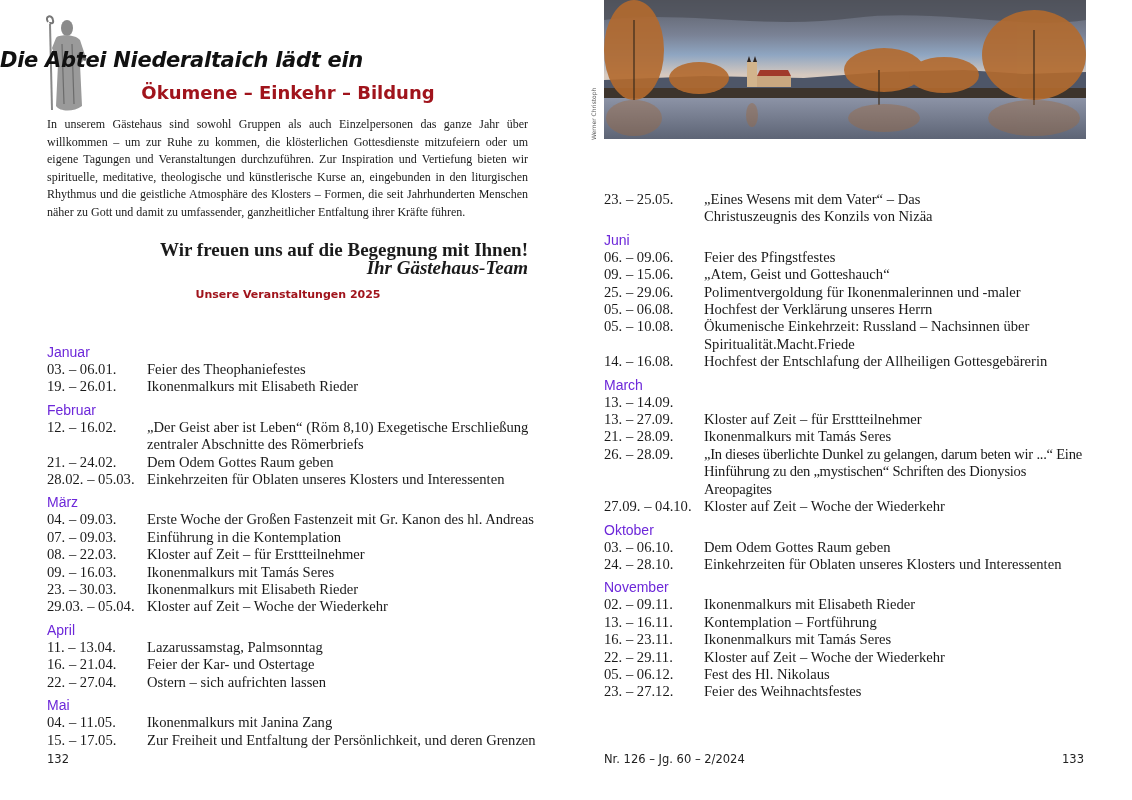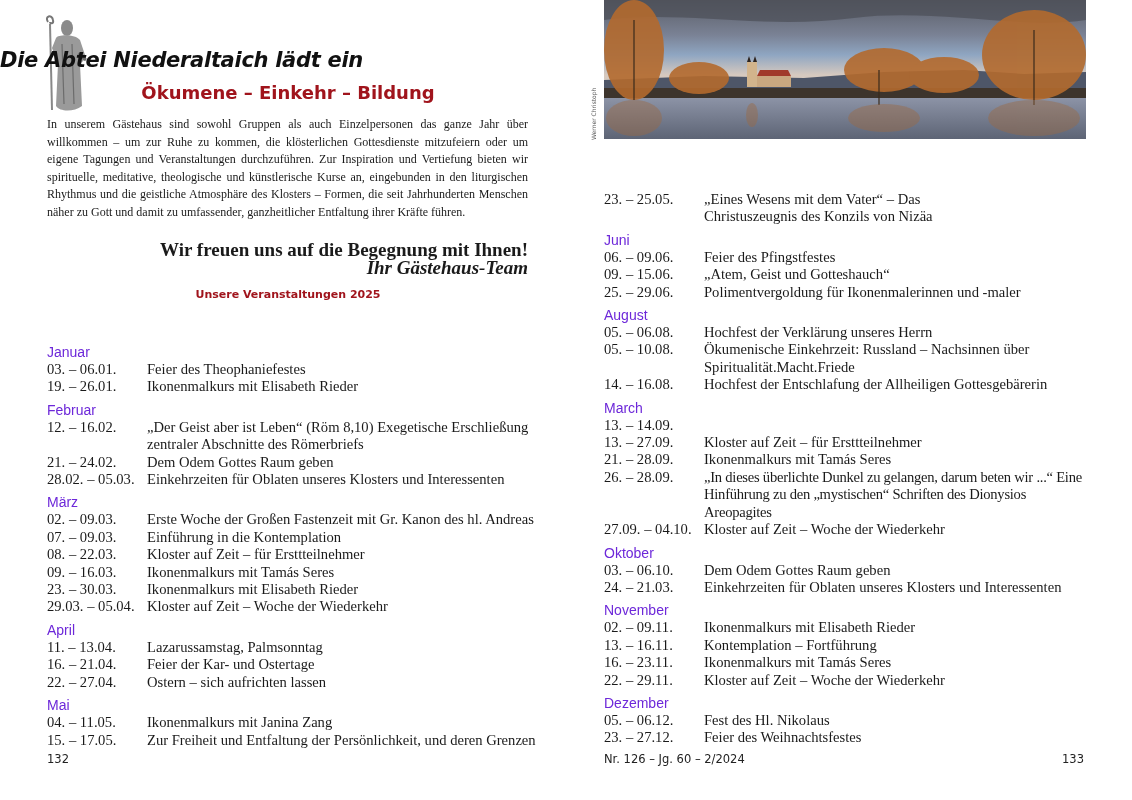--- a/index.html
+++ b/index.html
@@ -112,21 +112,21 @@
         <span class="date">21. – 24.02.</span>
         <span class="desc">Dem Odem Gottes Raum geben</span>
       </div>
     <div class="event">
         <span class="date">28.02. – 05.03.</span>
         <span class="desc">Einkehrzeiten für Oblaten unseres Klosters und Interessenten</span>
       </div>
 
     <div class="month">März</div>
     <div class="event">
-        <span class="date">02. – 09.03.</span>
+        <span class="date">04. – 09.03.</span>
         <span class="desc">Erste Woche der Großen Fastenzeit mit Gr. Kanon des hl. Andreas</span>
       </div>
     <div class="event">
         <span class="date">07. – 09.03.</span>
         <span class="desc">Einführung in die Kontemplation</span>
       </div>
     <div class="event">
         <span class="date">08. – 22.03.</span>
         <span class="desc">Kloster auf Zeit – für Ersttteilnehmer</span>
       </div>
@@ -235,21 +235,20 @@
     </div>
   <div class="event">
       <span class="date">09. – 15.06.</span>
       <span class="desc">„Atem, Geist und Gotteshauch“</span>
     </div>
   <div class="event">
       <span class="date">25. – 29.06.</span>
       <span class="desc">Polimentvergoldung für Ikonenmalerinnen und -maler</span>
     </div>
 
-  <div class="month">August</div>
   <div class="event">
       <span class="date">05. – 06.08.</span>
       <span class="desc">Hochfest der Verklärung unseres Herrn</span>
     </div>
   <div class="event">
       <span class="date">05. – 10.08.</span>
       <span class="desc" style="max-width:355px">Ökumenische Einkehrzeit: Russland – Nachsinnen über Spiritualität.Macht.Friede</span>
     </div>
   <div class="event">
       <span class="date">14. – 16.08.</span>
@@ -276,21 +275,21 @@
       <span class="date">27.09. – 04.10.</span>
       <span class="desc">Kloster auf Zeit – Woche der Wiederkehr</span>
     </div>
 
   <div class="month">Oktober</div>
   <div class="event">
       <span class="date">03. – 06.10.</span>
       <span class="desc">Dem Odem Gottes Raum geben</span>
     </div>
   <div class="event">
-      <span class="date">24. – 21.03.</span>
+      <span class="date">24. – 28.10.</span>
       <span class="desc">Einkehrzeiten für Oblaten unseres Klosters und Interessenten</span>
     </div>
 
   <div class="month">November</div>
   <div class="event">
       <span class="date">02. – 09.11.</span>
       <span class="desc">Ikonenmalkurs mit Elisabeth Rieder</span>
     </div>
   <div class="event">
       <span class="date">13. – 16.11.</span>
@@ -298,21 +297,20 @@
     </div>
   <div class="event">
       <span class="date">16. – 23.11.</span>
       <span class="desc">Ikonenmalkurs mit Tamás Seres</span>
     </div>
   <div class="event">
       <span class="date">22. – 29.11.</span>
       <span class="desc">Kloster auf Zeit – Woche der Wiederkehr</span>
     </div>
 
-  <div class="month">Dezember</div>
   <div class="event">
       <span class="date">05. – 06.12.</span>
       <span class="desc">Fest des Hl. Nikolaus</span>
     </div>
   <div class="event">
       <span class="date">23. – 27.12.</span>
       <span class="desc">Feier des Weihnachtsfestes</span>
     </div>
 </div>
 

